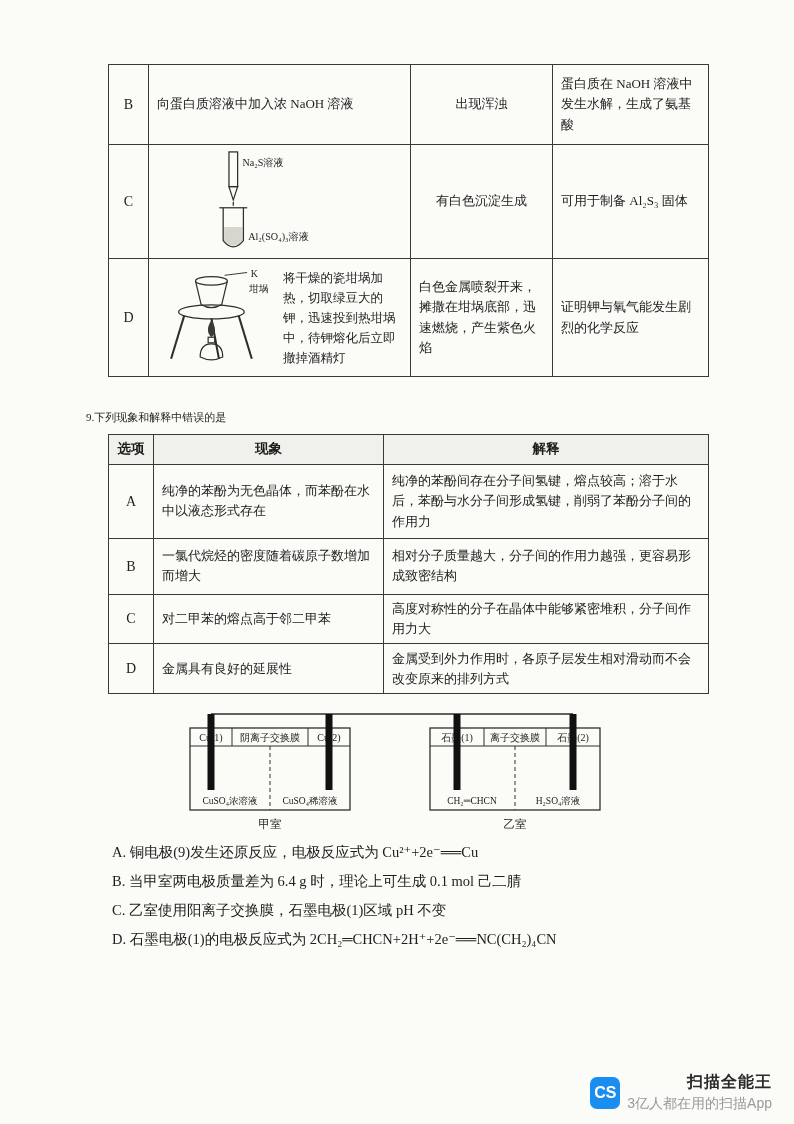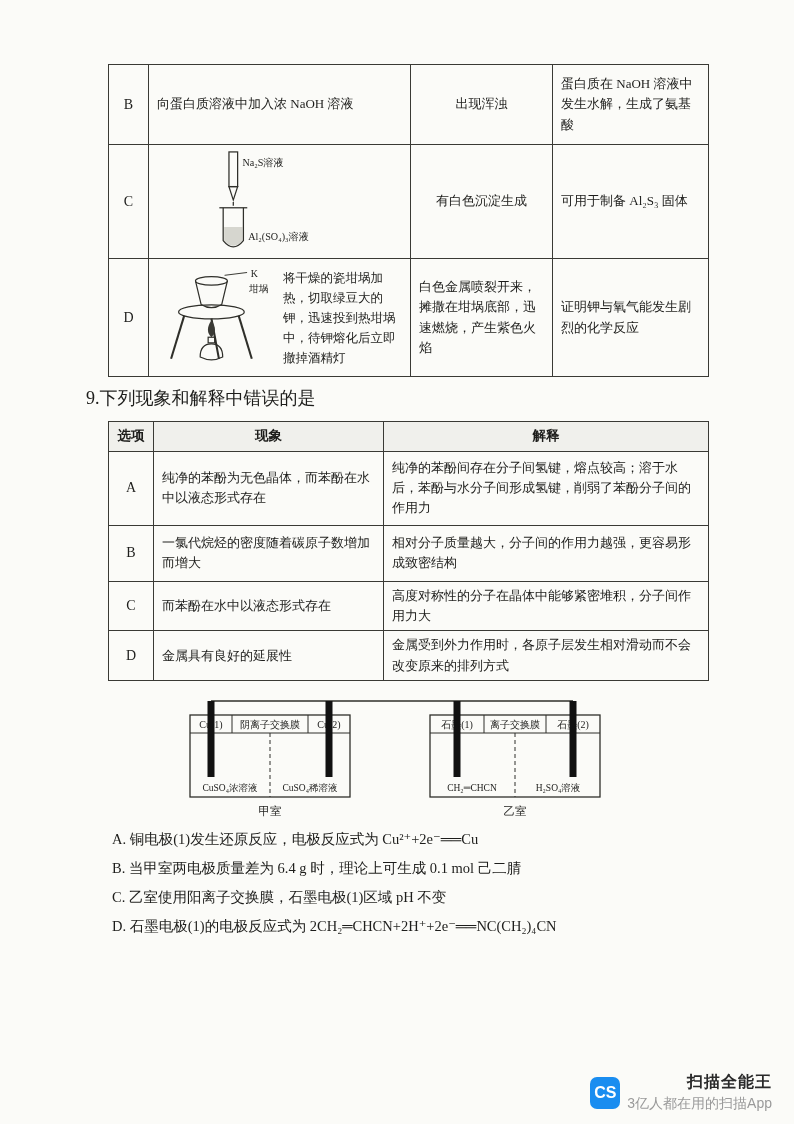--- a/index.html
+++ b/index.html
@@ -20,21 +20,21 @@
   svg .ln{stroke:#2f2f2a;stroke-width:1.3;fill:none;}
   svg .ln2{stroke:#2f2f2a;stroke-width:2.2;fill:none;}
   svg .lnthin{stroke:#2f2f2a;stroke-width:1;fill:none;}
   svg .dashed{stroke:#2f2f2a;stroke-width:1;fill:none;stroke-dasharray:4 3;}
   svg .dtext{font-size:10.5px;fill:#1d1d1b;font-family:"Liberation Serif","DejaVu Serif",serif;}
   svg .etext{font-size:10px;fill:#1d1d1b;font-family:"Liberation Serif","DejaVu Serif",serif;}
   svg .stext{font-size:9.5px;fill:#1d1d1b;font-family:"Liberation Serif","DejaVu Serif",serif;}
   svg .ctext{font-size:11.5px;fill:#1d1d1b;font-family:"Liberation Serif","DejaVu Serif",serif;}
   svg .bar{fill:#111;}
 
-  .stem{margin-top:8px;font-size:18px;line-height:1.55;}
+  .stem{margin-top:32px;font-size:11px;line-height:1.55;}
   .q9-table{margin-top:8px;}
   .q10-stem{margin-top:16px;font-size:15px;line-height:1.6;padding-left:26px;text-indent:-26px;}
   .q10-diagram{display:block;margin:10px auto 2px auto;}
   .q10-options{margin-left:26px;margin-top:4px;}
   .q10-options .opt-line{font-size:14.5px;line-height:2.0;}
 
   .footer{position:absolute;left:0;right:0;top:1022px;text-align:center;font-size:14px;letter-spacing:1px;}
 
   .watermark{position:absolute;right:22px;top:1072px;display:flex;align-items:center;gap:7px;}
   .wm-logo{width:30px;height:32px;border-radius:7px;background:#1a8df0;color:#ffffff;font-family:"Liberation Sans",sans-serif;font-weight:bold;font-size:16px;display:flex;align-items:center;justify-content:center;}
@@ -126,21 +126,21 @@
         <td>纯净的苯酚为无色晶体，而苯酚在水中以液态形式存在</td>
         <td>纯净的苯酚间存在分子间氢键，熔点较高；溶于水后，苯酚与水分子间形成氢键，削弱了苯酚分子间的作用力</td>
       </tr>
       <tr style="height:56px;">
         <td class="opt-col">B</td>
         <td>一氯代烷烃的密度随着碳原子数增加而增大</td>
         <td>相对分子质量越大，分子间的作用力越强，更容易形成致密结构</td>
       </tr>
       <tr style="height:48px;">
         <td class="opt-col">C</td>
-        <td>而苯酚在水中以液态形式存在</td>
+        <td>对二甲苯的熔点高于邻二甲苯</td>
         <td>高度对称性的分子在晶体中能够紧密堆积，分子间作用力大</td>
       </tr>
       <tr style="height:50px;">
         <td class="opt-col">D</td>
         <td>金属具有良好的延展性</td>
         <td>金属受到外力作用时，各原子层发生相对滑动而不会改变原来的排列方式</td>
       </tr>
     </tbody>
       </table>
 
@@ -172,21 +172,21 @@
       <text x="393" y="37" text-anchor="middle" class="etext">石墨(2)</text>
       <rect x="273.5" y="10" width="7" height="76" class="bar"></rect>
       <rect x="389.5" y="10" width="7" height="76" class="bar"></rect>
       <line x1="335" y1="42" x2="335" y2="106" class="dashed"></line>
       <text x="292" y="100" text-anchor="middle" class="stext">CH₂═CHCN</text>
       <text x="378" y="100" text-anchor="middle" class="stext">H₂SO₄溶液</text>
       <text x="335" y="124" text-anchor="middle" class="ctext">乙室</text>
     </svg>
 
     <div class="q10-options">
-      <div class="opt-line">A. 铜电极(1)发生还原反应，电极反应式为 Cu²⁺+2e⁻══Cu</div>
+      <div class="opt-line">A. 铜电极(9)发生还原反应，电极反应式为 Cu²⁺+2e⁻══Cu</div>
       <div class="opt-line">B. 当甲室两电极质量差为 6.4 g 时，理论上可生成 0.1 mol 己二腈</div>
       <div class="opt-line">C. 乙室使用阳离子交换膜，石墨电极(1)区域 pH 不变</div>
       <div class="opt-line">D. 石墨电极(1)的电极反应式为 2CH₂═CHCN+2H⁺+2e⁻══NC(CH₂)₄CN</div>
     </div>
 
   </div>
 
 
   <div class="watermark">
     <div class="wm-logo">CS</div>

